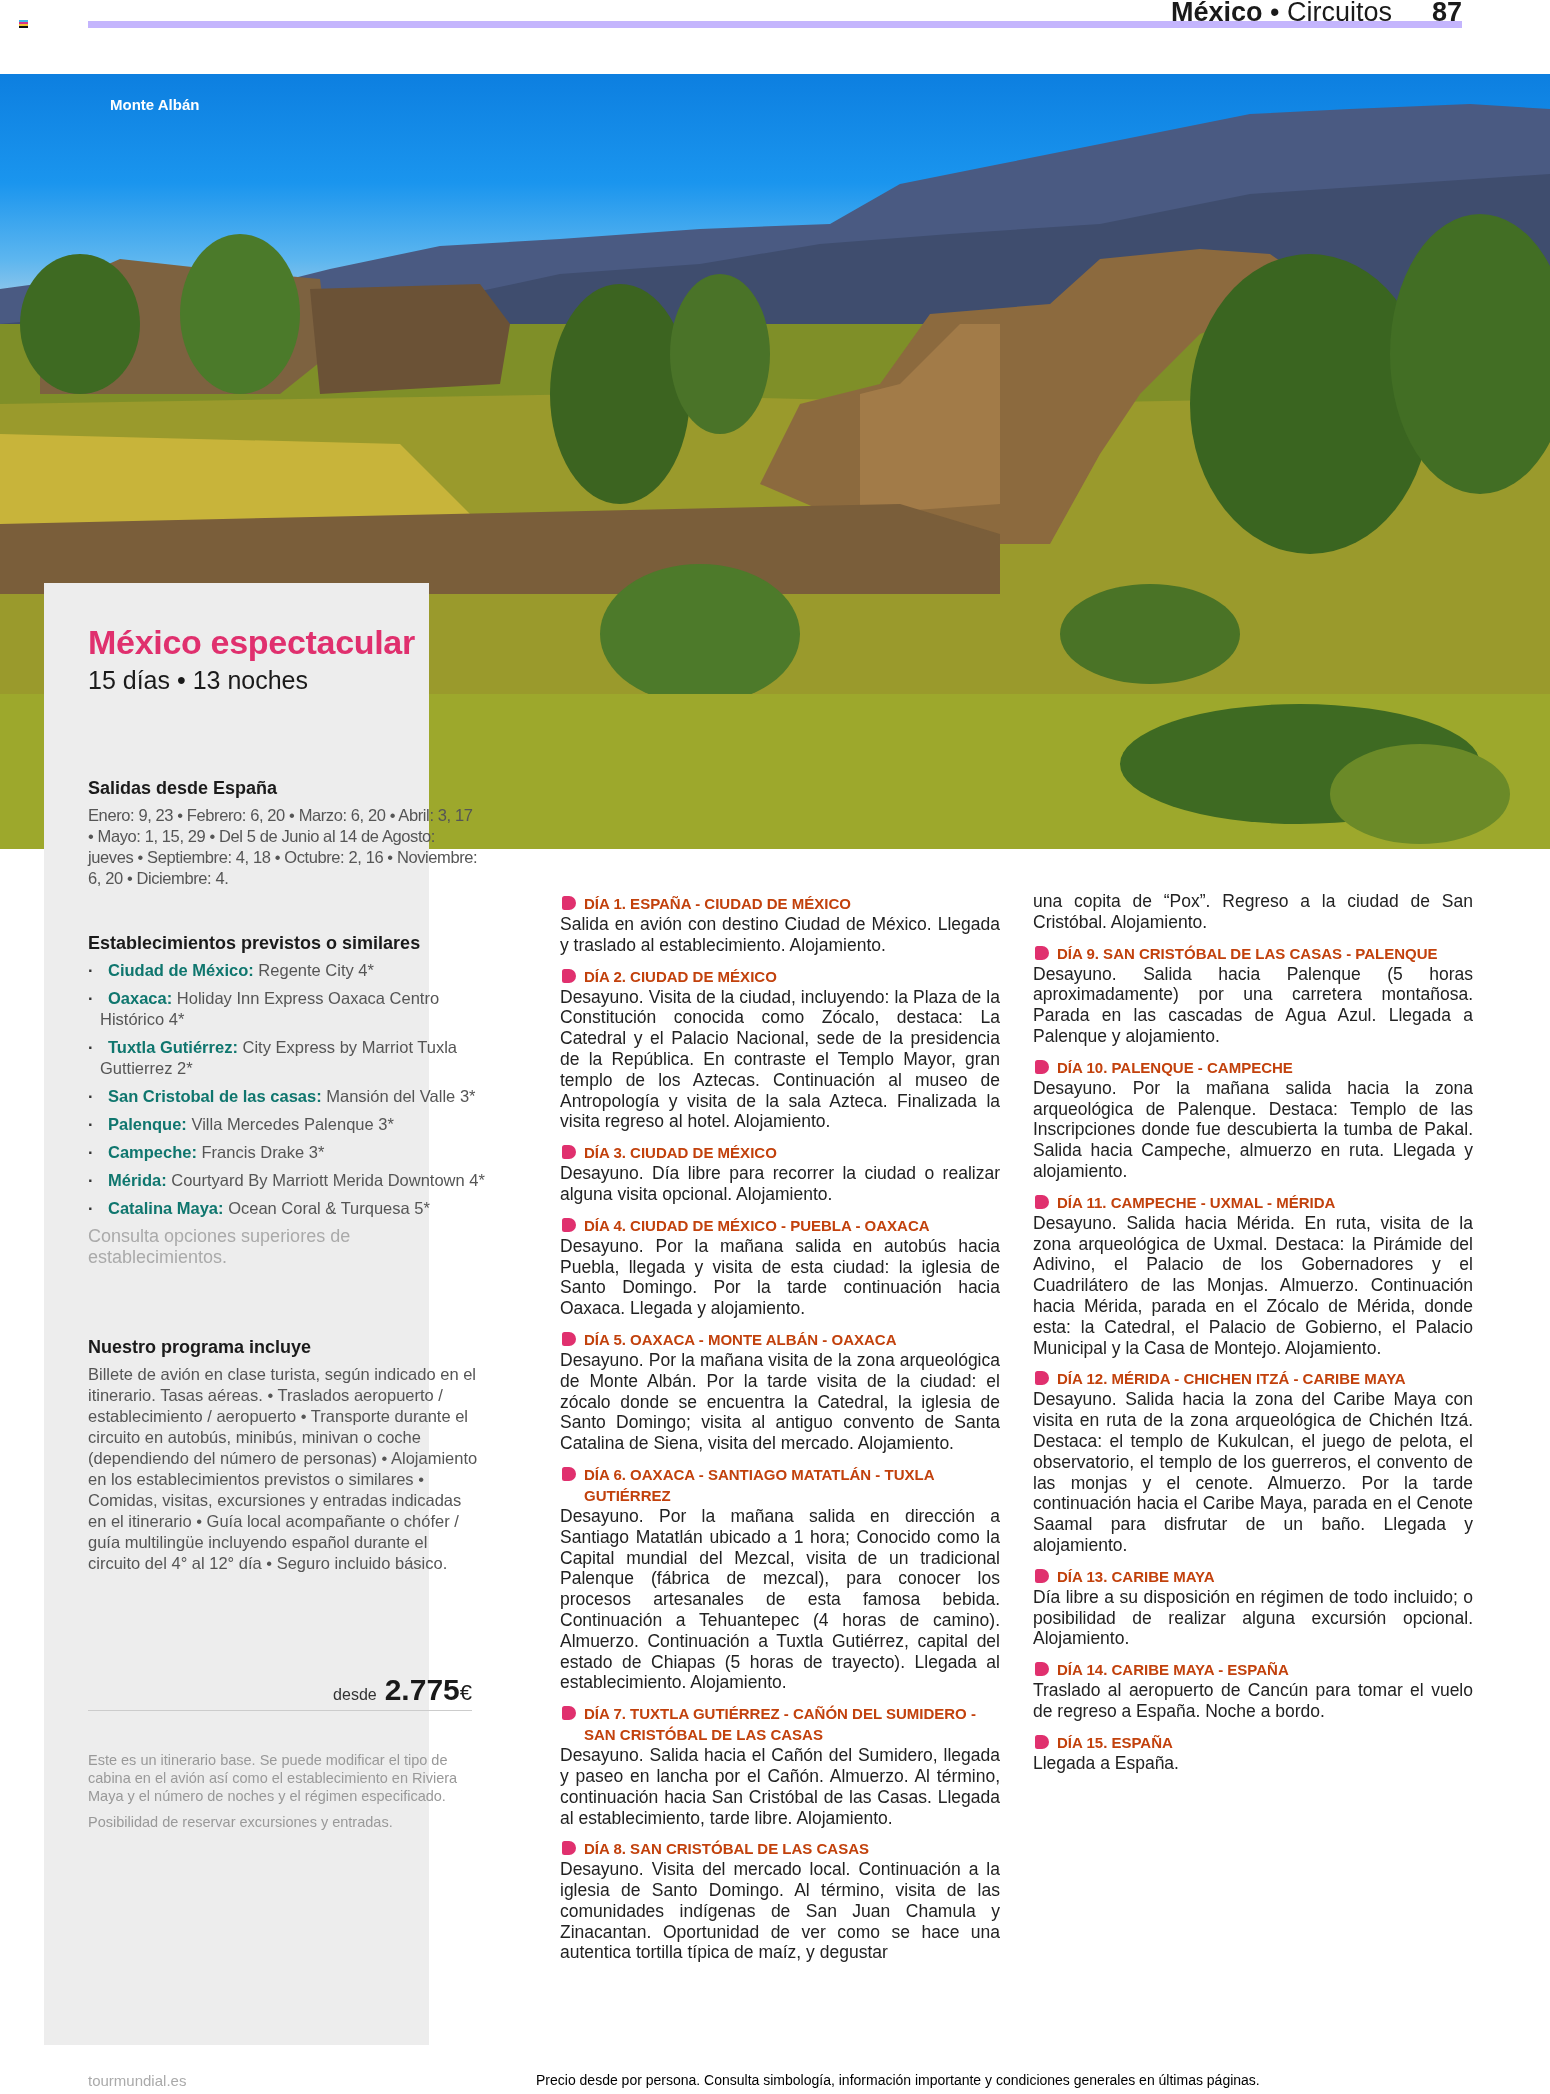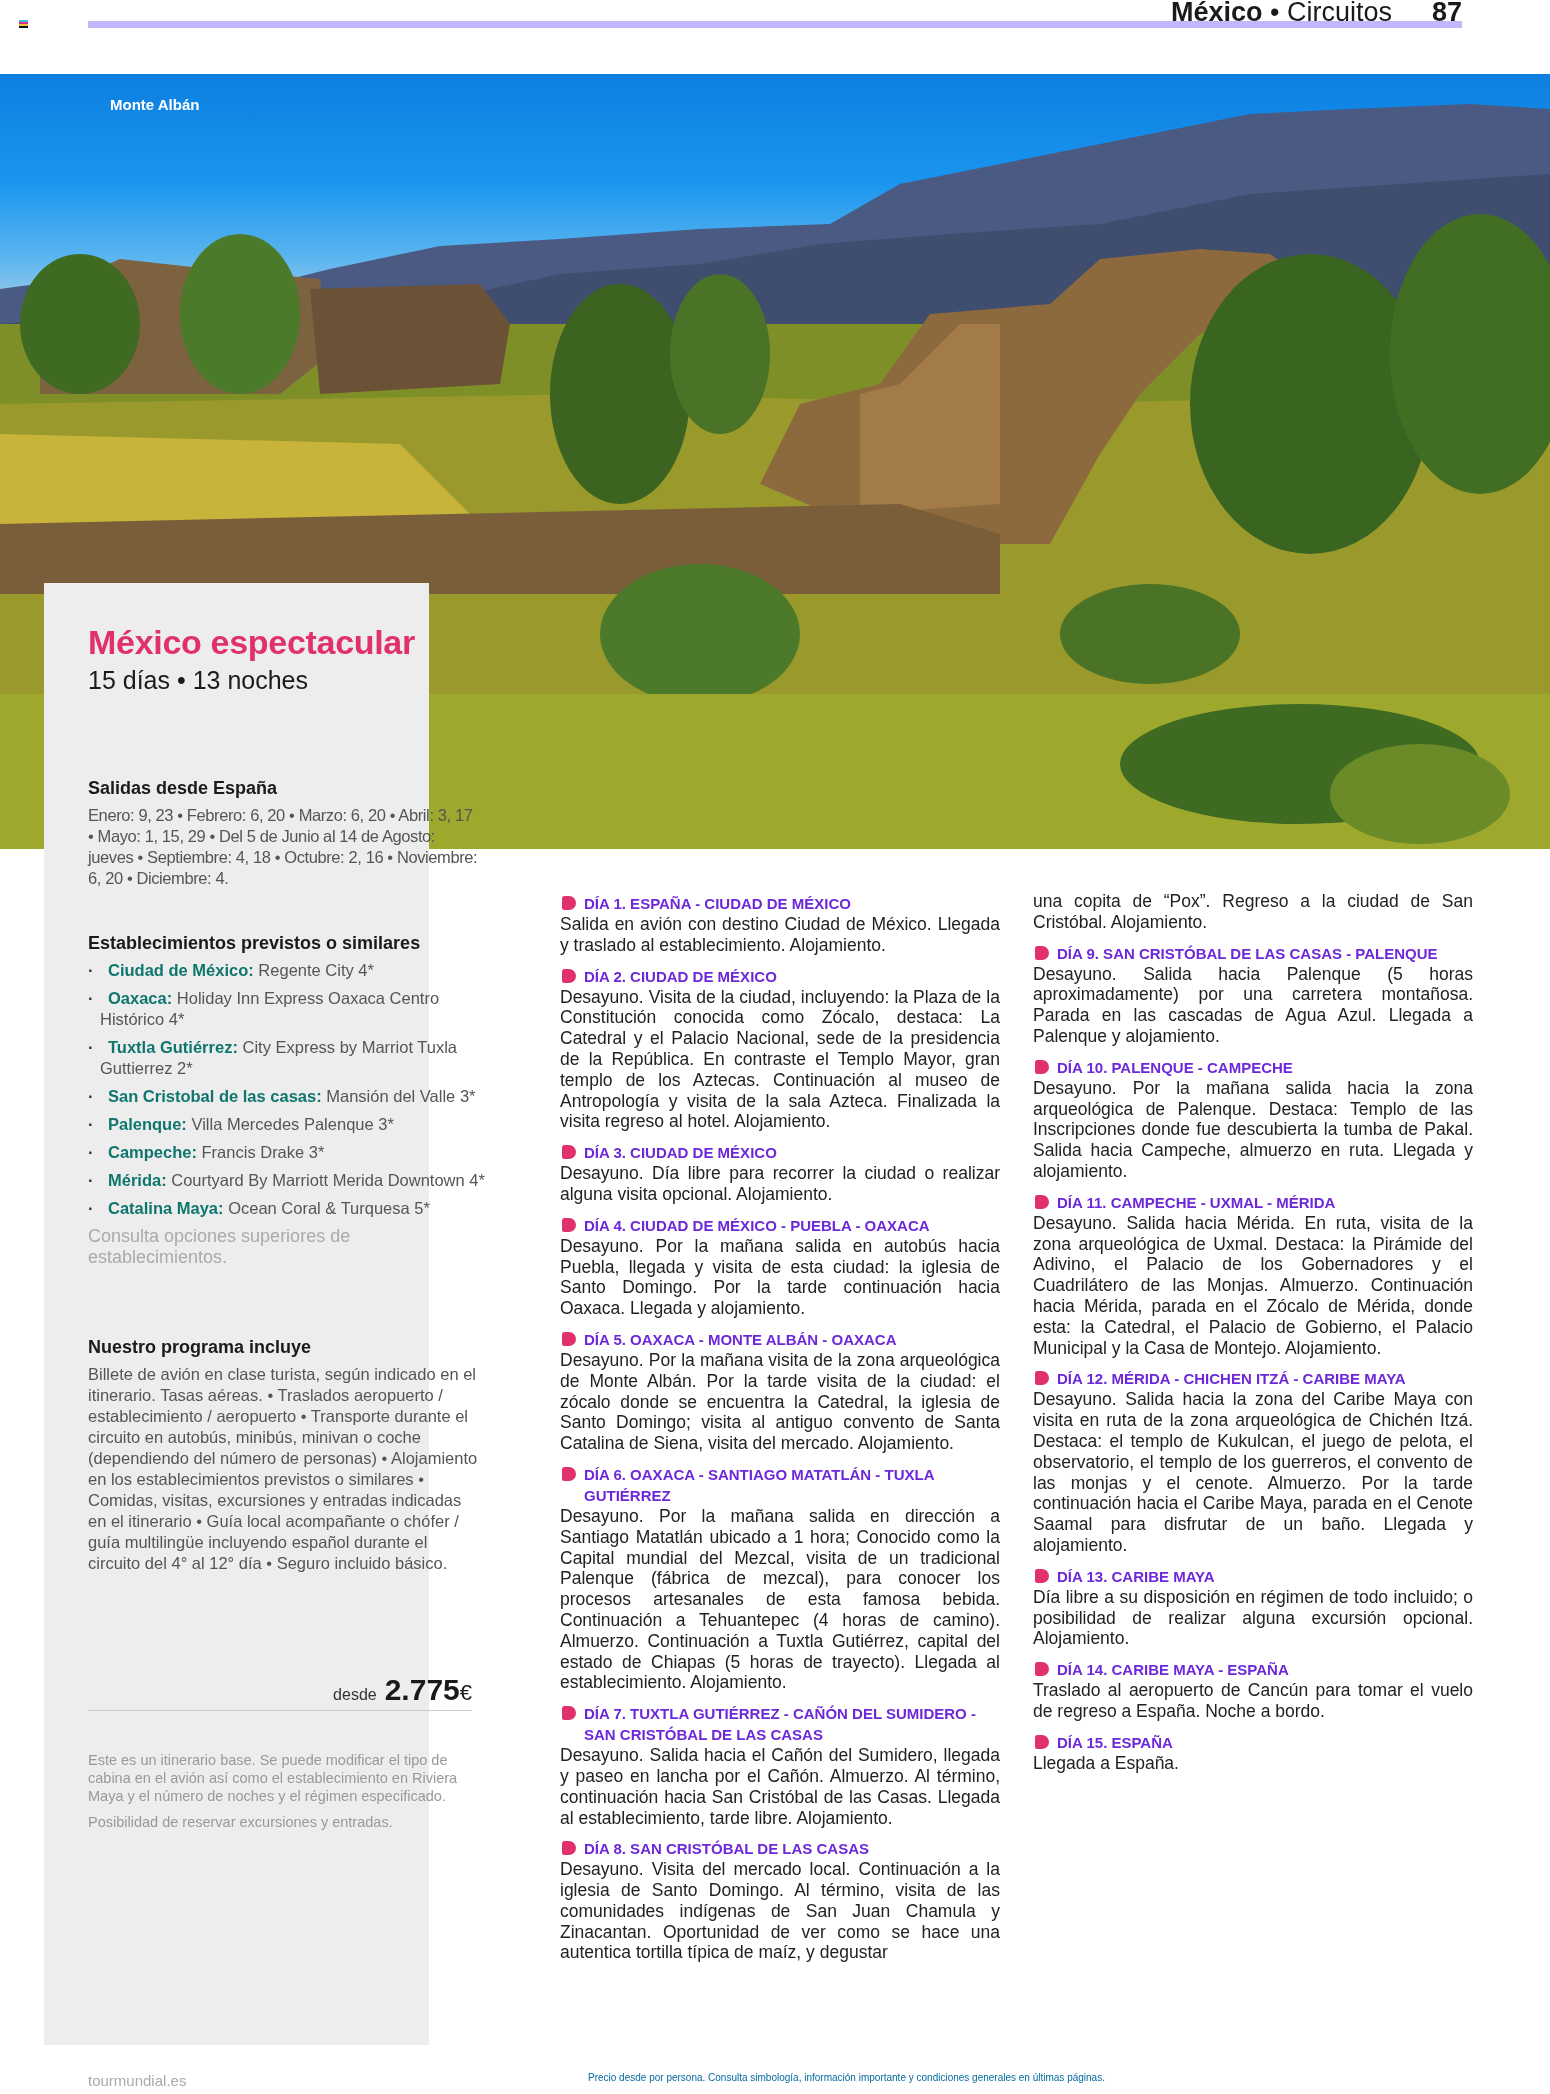--- a/index.html
+++ b/index.html
@@ -40,26 +40,26 @@
   .price-from { font-size: 16px; color: #333; margin-right: 8px; }
   .price-value { font-size: 30px; font-weight: bold; color: #1a1a1a; }
   .price-currency { font-size: 22px; color: #1a1a1a; }
   .disclaimer { position: absolute; top: 1128px; width: 380px; font-size: 14.5px; line-height: 18px; color: #999; }
   .disclaimer p + p { margin-top: 8px; }
 
   .col { position: absolute; top: 893px; width: 440px; font-size: 17.5px; line-height: 20.8px; color: #222; }
   .col-mid { left: 560px; }
   .col-right { left: 1033px; top: 891px; }
   .day { margin-bottom: 10px; }
-  .day-title { display: flex; align-items: flex-start; font-size: 15px; font-weight: bold; color: #6d28d9; line-height: 21px; }
+  .day-title { display: flex; align-items: flex-start; font-size: 15px; font-weight: bold; color: #c2410c; line-height: 21px; }
   .day-icon { flex: 0 0 auto; width: 14px; height: 14px; margin: 3px 8px 0 2px; background: #e0306e; border-radius: 3px 60% 60% 3px; }
   .day-text { text-align: justify; }
 
   .footer-left { position: absolute; left: 88px; top: 2072px; font-size: 15px; color: #aaa; }
-  .footer-right { position: absolute; left: 588px; top: 2072px; font-size: 10px; color: #0369a1; white-space: nowrap; }
+  .footer-right { position: absolute; left: 536px; top: 2072px; font-size: 14px; color: #000000; white-space: nowrap; }
 </style>
 </head>
 <body>
 
 <div class="crop-mark">
   <i style="background:#3fb8e6"></i>
     <i style="background:#d6338a"></i>
     <i style="background:#f2c230"></i>
     <i style="background:#111"></i>
 </div>

